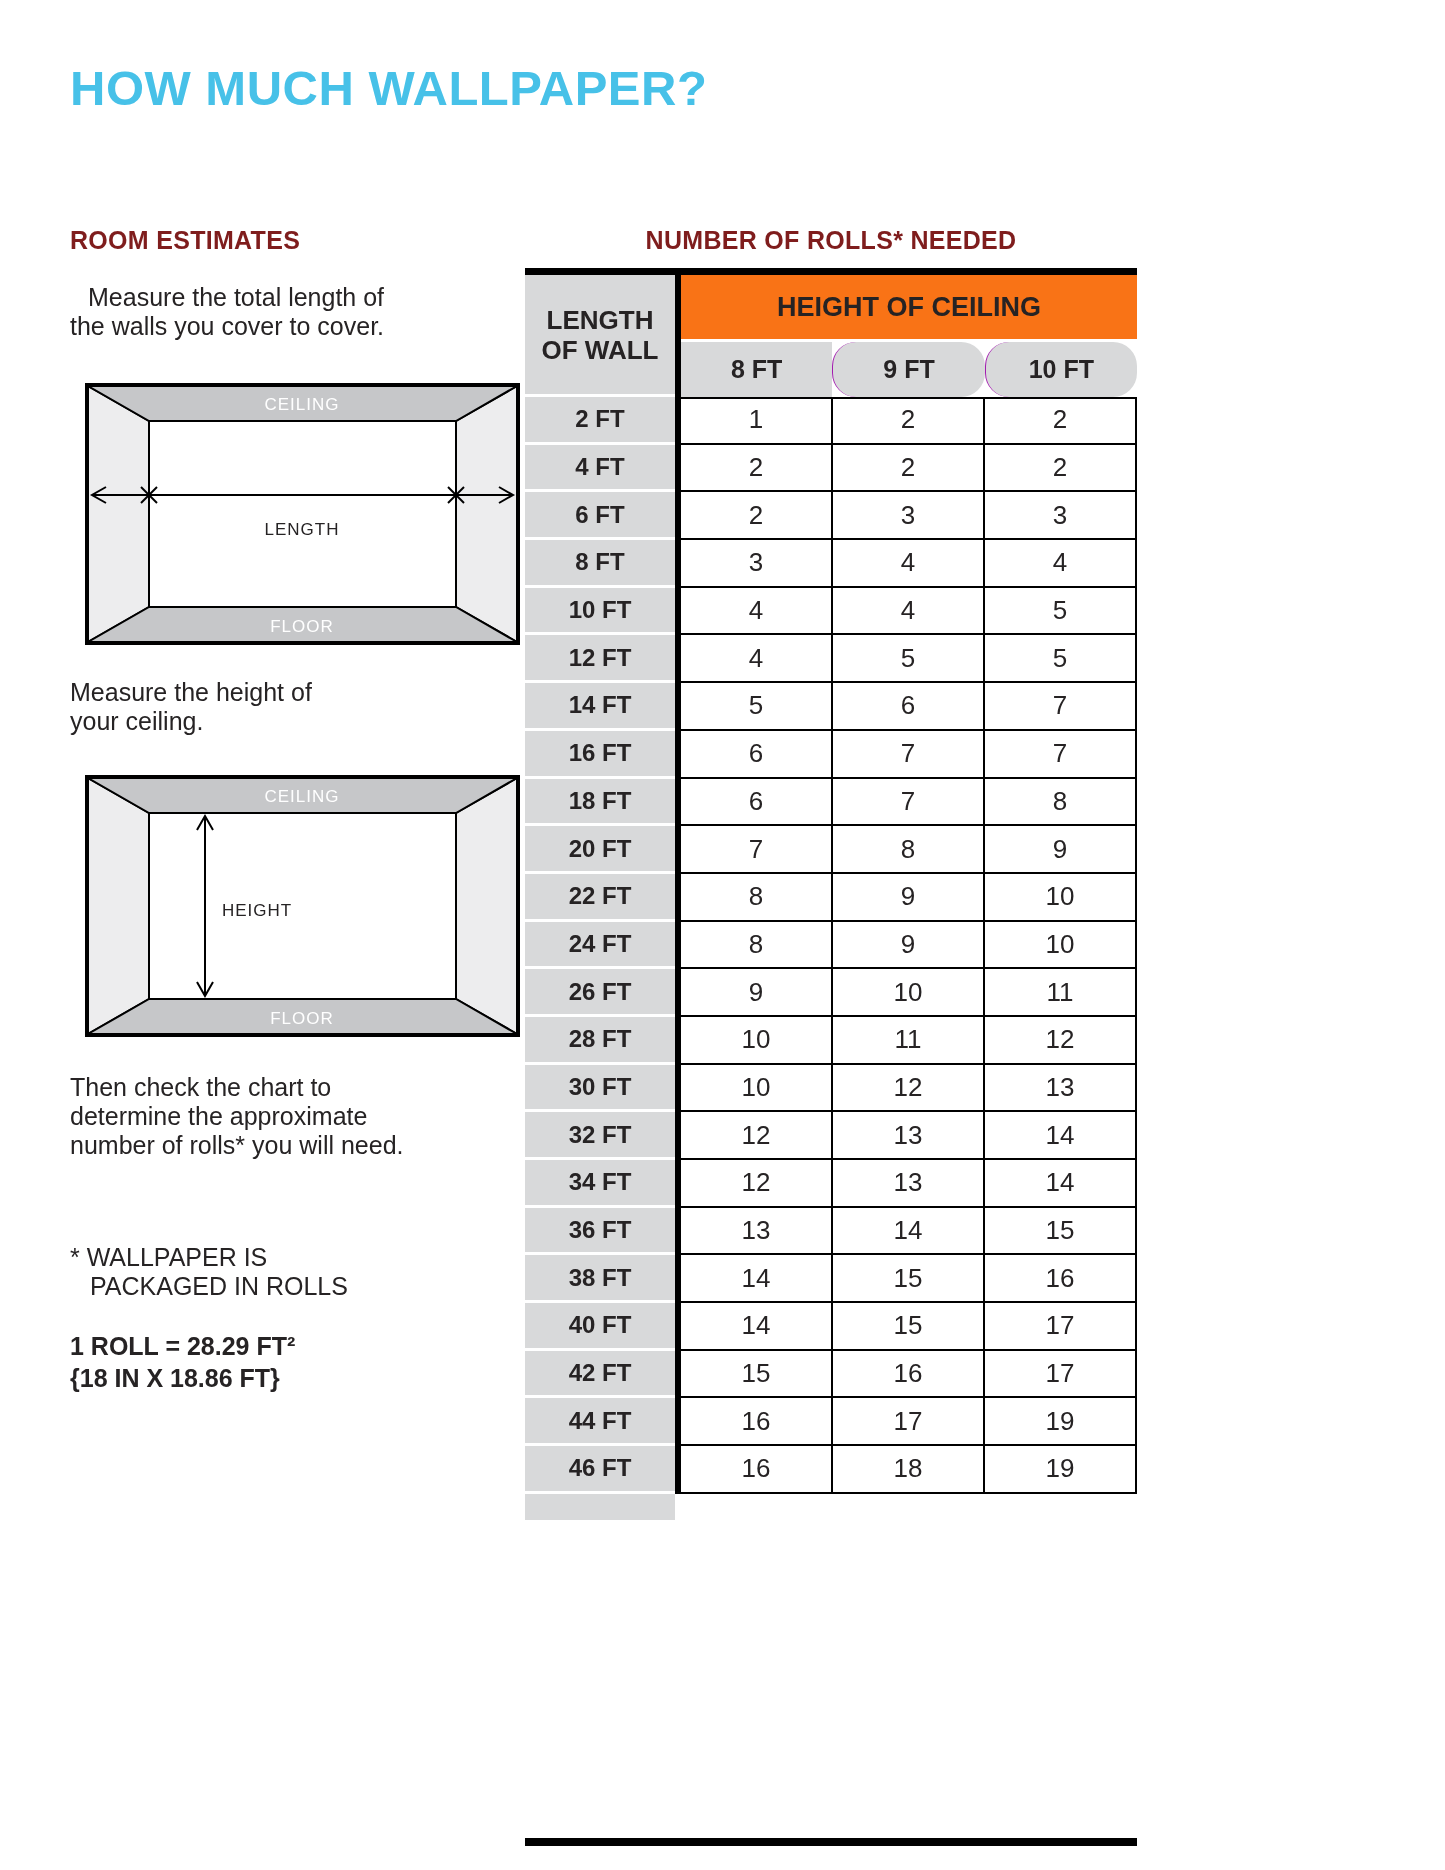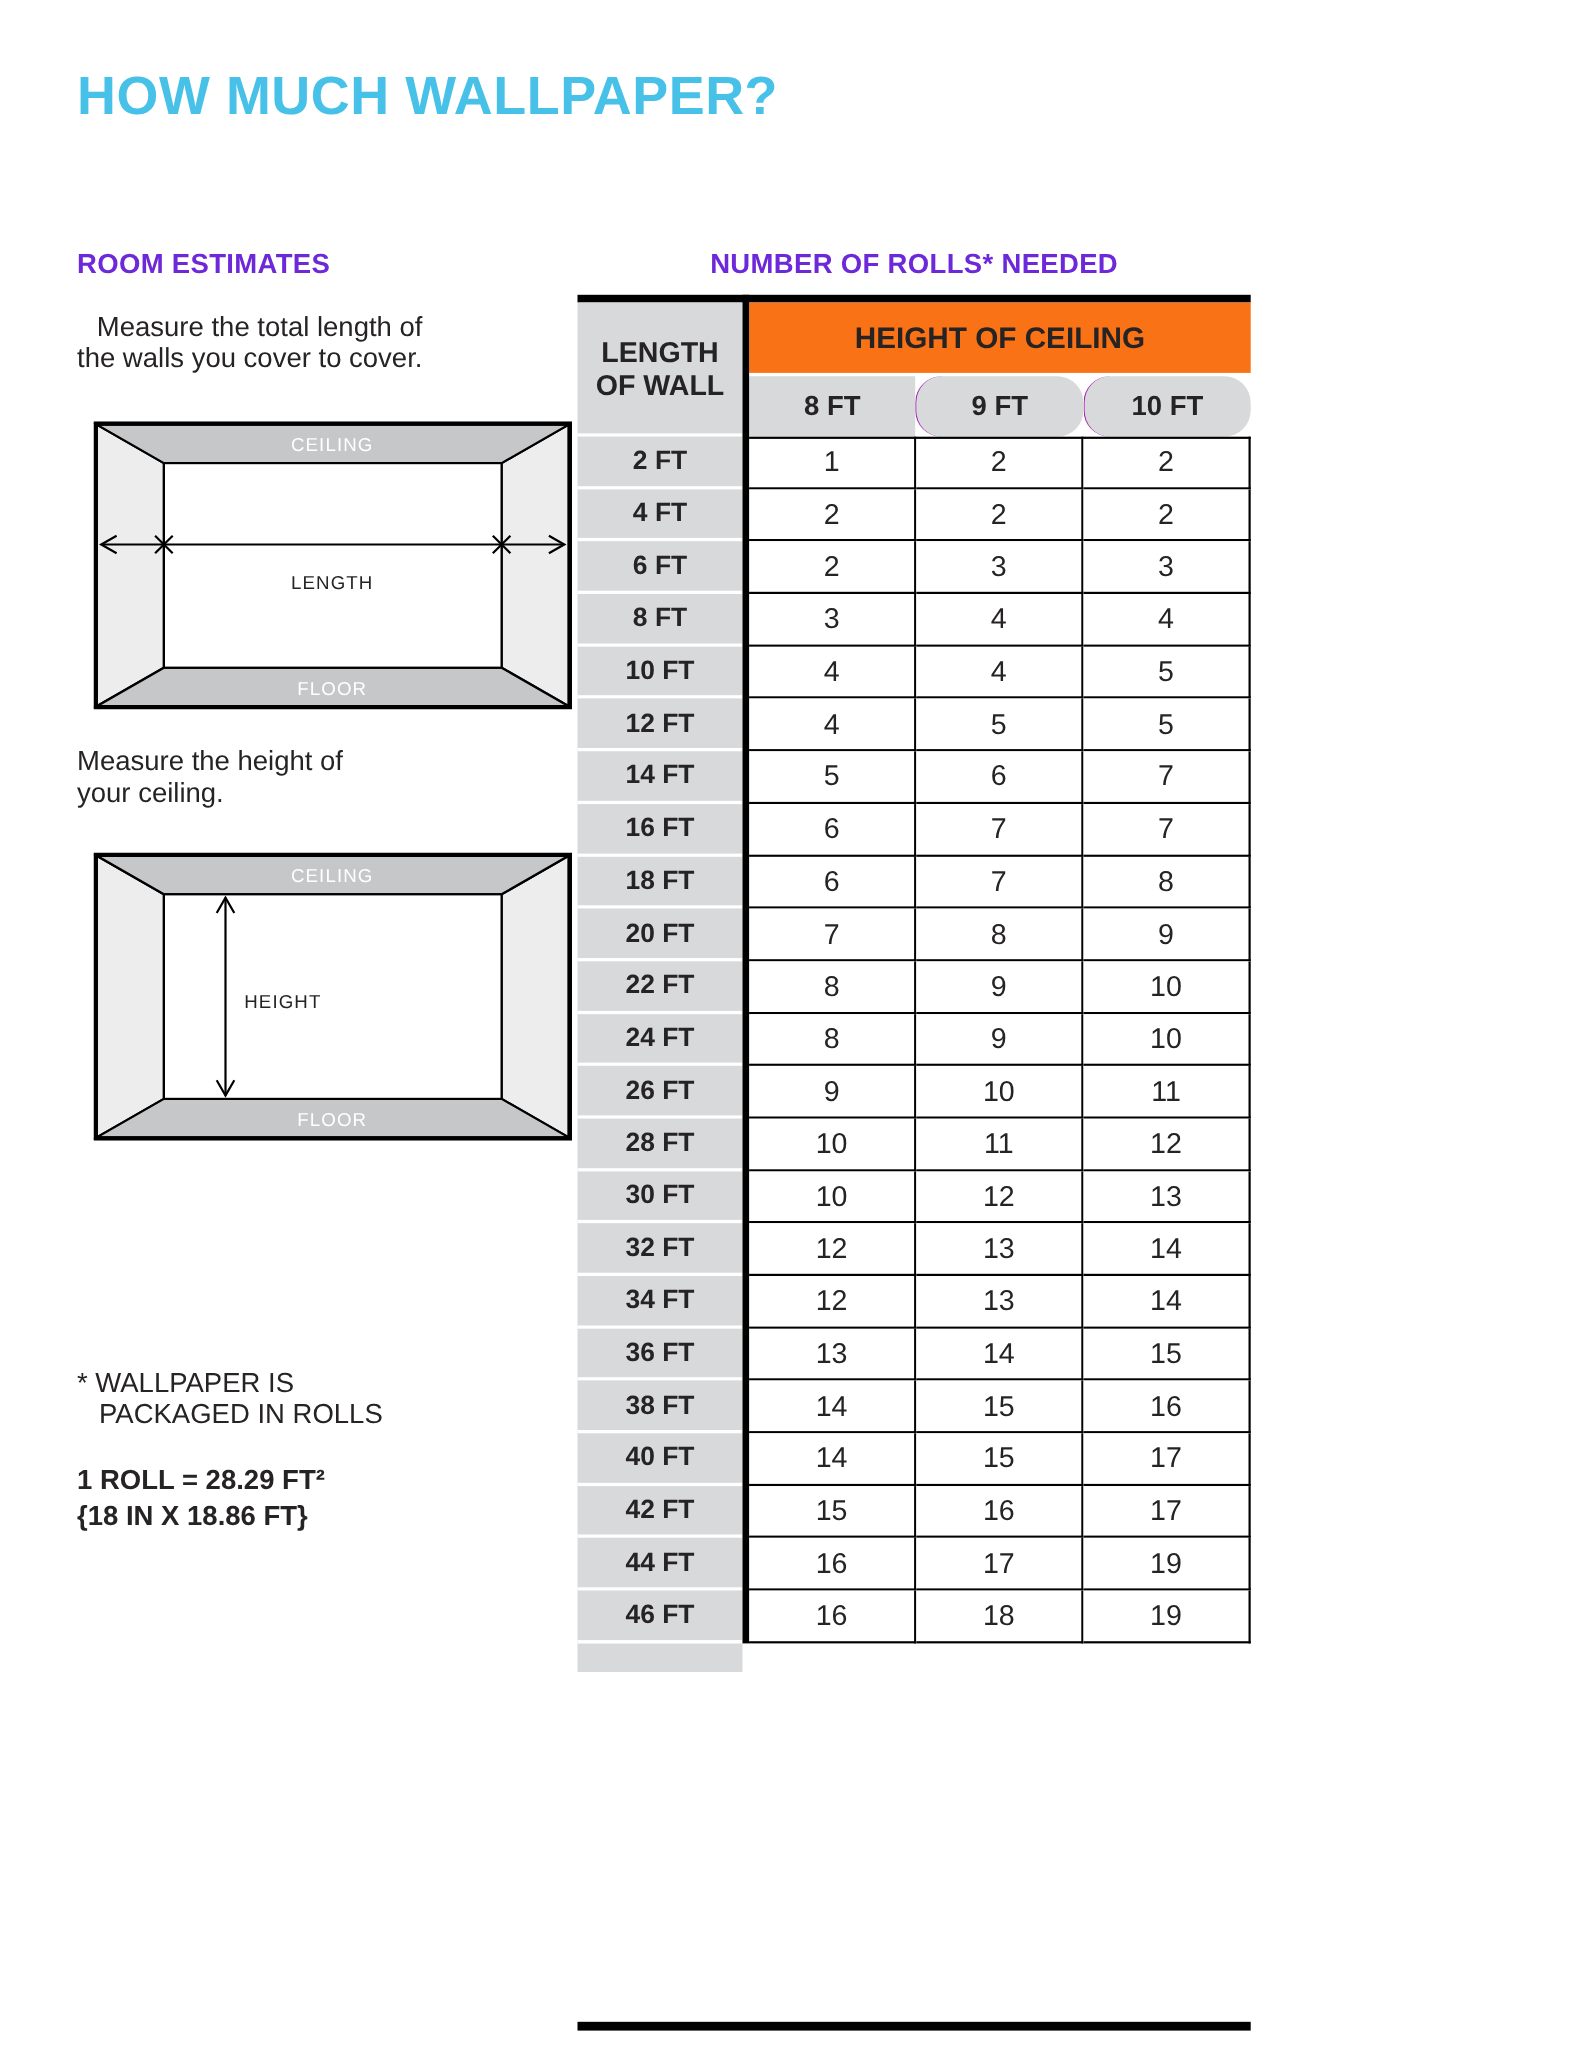--- a/index.html
+++ b/index.html
@@ -4,21 +4,21 @@
 <style>
   * { margin:0; padding:0; box-sizing:border-box; }
   html,body { background:#ffffff; }
   .page {
     position:relative; width:1445px; height:1870px; background:#fff;
     font-family:"Liberation Sans", sans-serif; color:#262324; overflow:hidden;
   }
   .abs { position:absolute; }
 
   .title { left:70px; top:60px; font-size:49px; font-weight:700; color:#47c1e8; letter-spacing:0.5px; }
-  .section-head { font-size:25px; font-weight:700; color:#6d28d9; letter-spacing:0.3px; }
+  .section-head { font-size:25px; font-weight:700; color:#7f1d1d; letter-spacing:0.3px; }
   .head-left { left:70px; top:226px; }
   .head-right { left:525px; top:226px; width:612px; text-align:center; }
 
   .body-text { font-size:25px; line-height:29px; color:#262324; }
   .step1 { left:70px; top:283px;text-align:right; }
   .step2 { left:70px; top:678px; }
   .step3 { left:70px; top:1073px; }
 
   .note { left:70px; top:1243px; font-size:25px; font-weight:400; line-height:29px; }
   .note .indent { padding-left:20px; }
@@ -121,20 +121,25 @@
       <rect x="2" y="2" width="431" height="258" fill="none" stroke="#000" stroke-width="4"></rect>
       <line x1="120" y1="41" x2="120" y2="221" stroke="#000" stroke-width="2"></line>
       <polyline points="112,55 120,41 128,55" fill="none" stroke="#000" stroke-width="2"></polyline>
       <polyline points="112,207 120,221 128,207" fill="none" stroke="#000" stroke-width="2"></polyline>
       <text class="svg-band-label" x="217" y="27" text-anchor="middle">CEILING</text>
       <text class="svg-band-label" x="217" y="249" text-anchor="middle">FLOOR</text>
       <text class="svg-dim-label" x="137" y="141" text-anchor="start">HEIGHT</text>
     </svg>
   </div>
 
+  <div class="abs body-text step3">
+    <div>Then check the chart to</div>
+    <div>determine the approximate</div>
+    <div>number of rolls* you will need.</div>
+  </div>
 
   <div class="abs note">
     <div>* WALLPAPER IS</div>
     <div class="indent">PACKAGED IN ROLLS</div>
   </div>
 
   <div class="abs roll">
     <div>1 ROLL = 28.29 FT²</div>
     <div>{18 IN X 18.86 FT}</div>
   </div>

